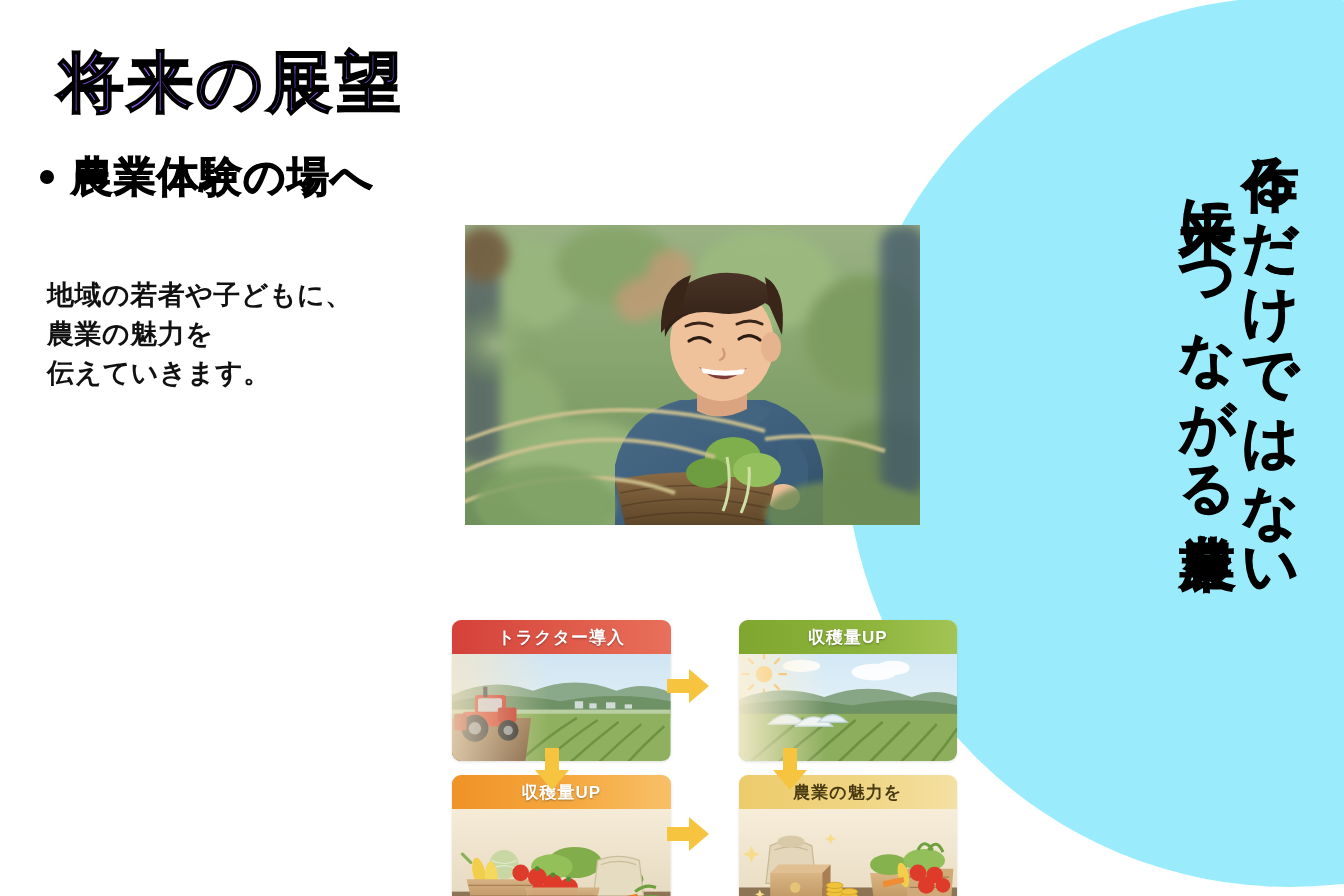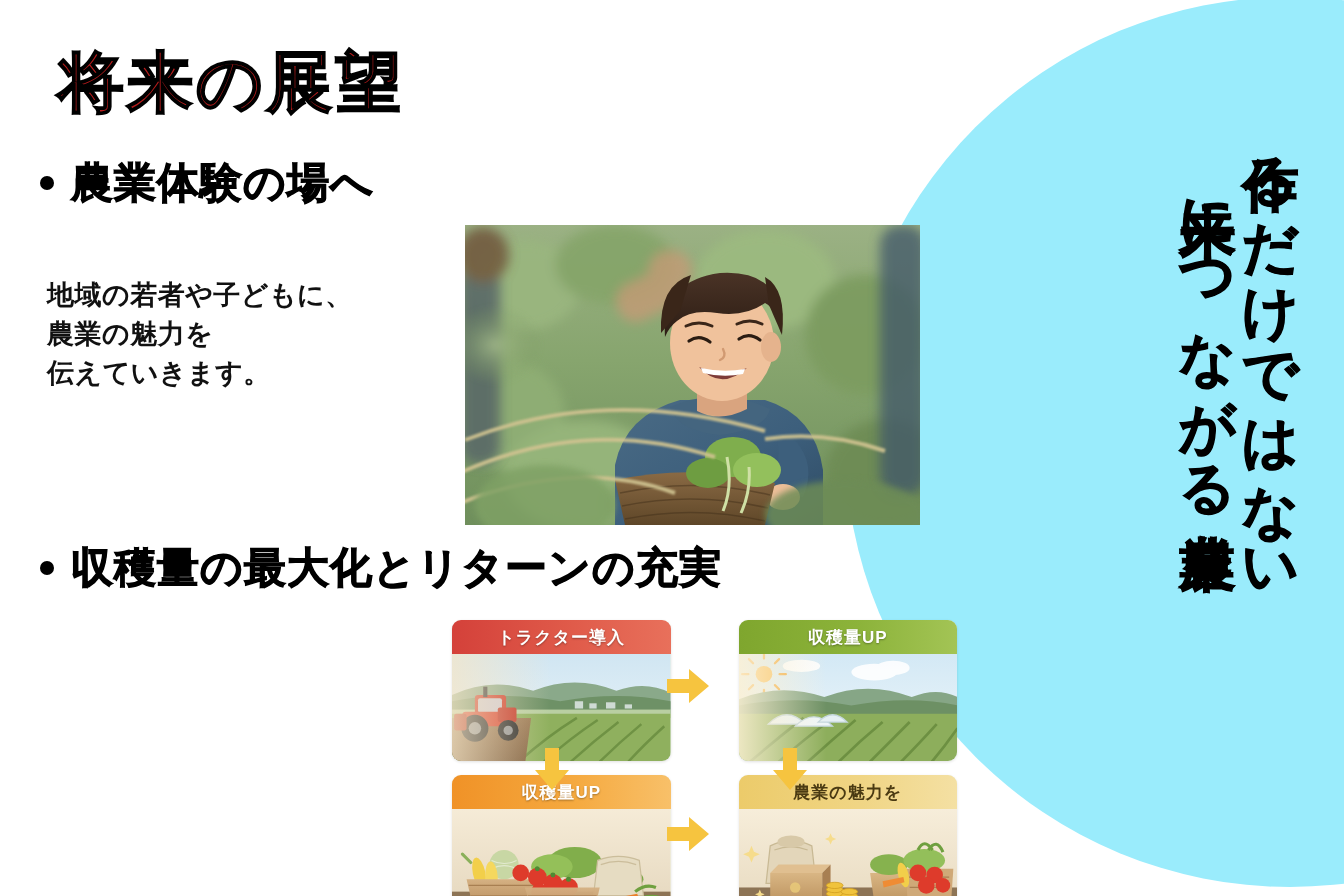--- a/index.html
+++ b/index.html
@@ -48,21 +48,21 @@
   }
   .tagline-col.c2 { margin-top:42px; }
 
   
   .slide-title {
     position:absolute;
     left:58px; top:38px;
     font-size:66px;
     font-weight:900;
     letter-spacing:3px;
-    color:#b91c1c;
+    color:#8b5cf6;
     -webkit-text-stroke:1.8px #000;
     white-space:nowrap;
   }
 
   
   .bullet-row {
     position:absolute;
     display:flex;
     align-items:center;
   }
@@ -74,21 +74,21 @@
     flex:none;
   }
   .bullet-text {
     font-size:42px;
     font-weight:900;
     letter-spacing:1px;
     color:#000;
     -webkit-text-stroke:1.1px #000;
     white-space:nowrap;
   }
-  #bullet-1 { left:40px; top:155px; }
+  #bullet-1 { left:40px; top:149px; }
   #bullet-2 { left:40px; top:540px; }
 
   .body-text {
     position:absolute;
     font-size:27px;
     font-weight:700;
     line-height:1.45;
     letter-spacing:0.5px;
     color:#111;
     white-space:pre-line;
@@ -296,24 +296,20 @@
         <path d="M300 214 Q360 205 420 226"></path>
       </g>
       <g filter="url(#blur3)" opacity="0.85">
         <ellipse cx="30" cy="120" rx="45" ry="38" fill="url(#leafBlur)"></ellipse>
         <ellipse cx="80" cy="280" rx="70" ry="40" fill="#7fa165"></ellipse>
         <ellipse cx="380" cy="290" rx="80" ry="35" fill="#6d8c56"></ellipse>
       </g>
     </svg>
   </div>
 
-  <div class="bullet-row" id="bullet-2">
-    <span class="bullet-dot"></span>
-    <span class="bullet-text">収穫量の最大化とリターンの充実</span>
-  </div>
 
   <div class="flow">
     <div class="flow-grid">
 
       <div class="panel">
         <div class="panel-label lbl-red">トラクター導入</div>
         <div class="panel-art">
           <svg viewBox="0 0 210 112" preserveAspectRatio="xMidYMid slice">
             <defs>
               <linearGradient id="sky1" x1="0" y1="0" x2="0" y2="1">

